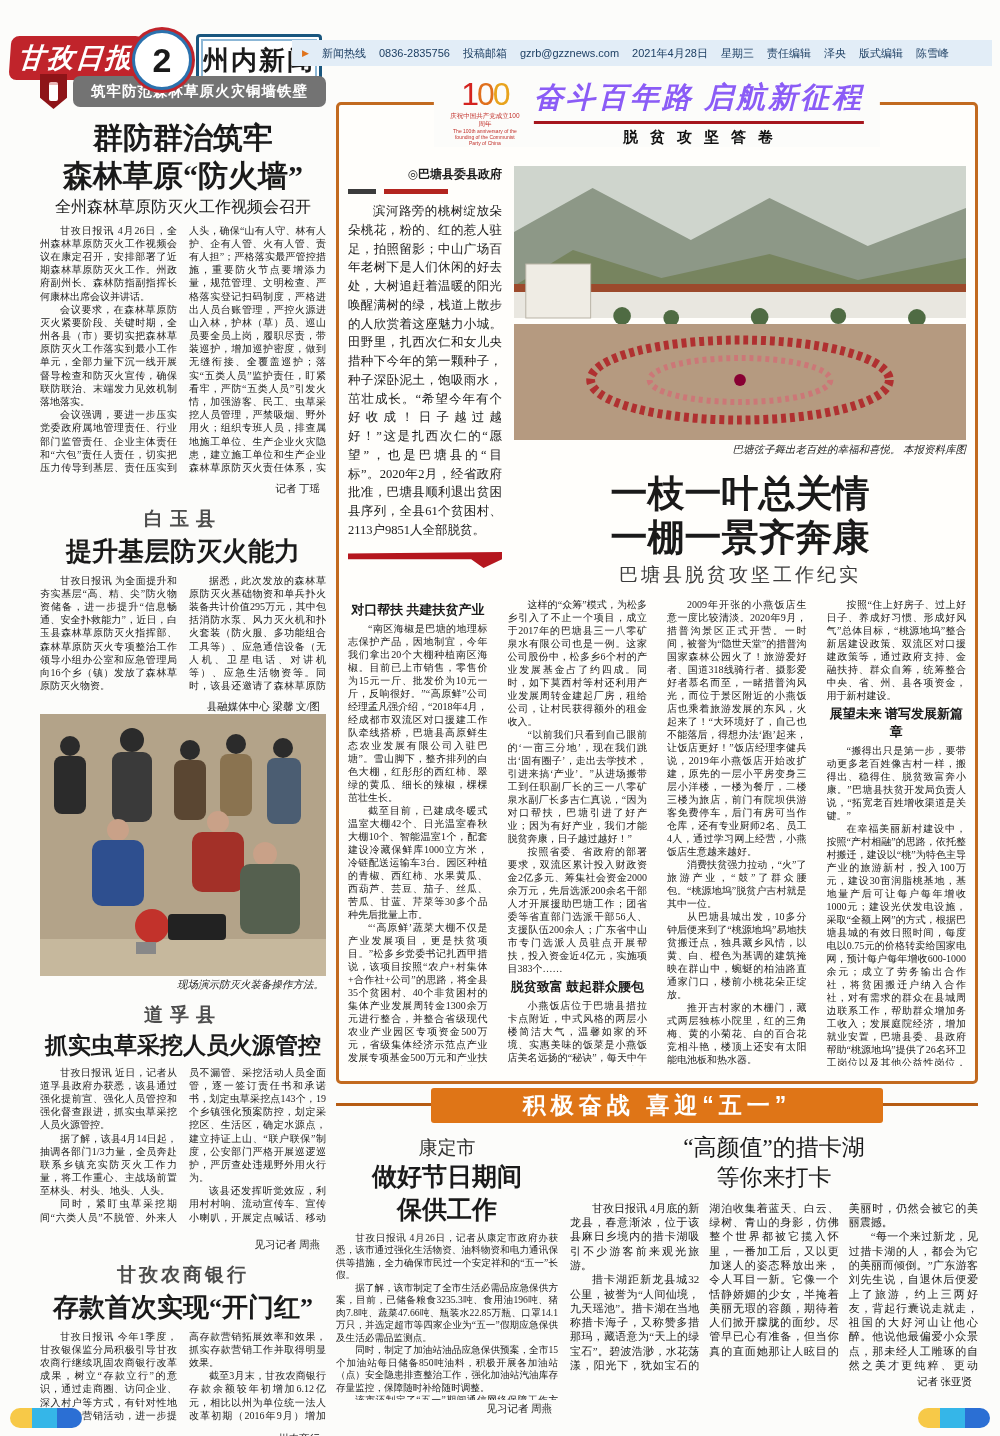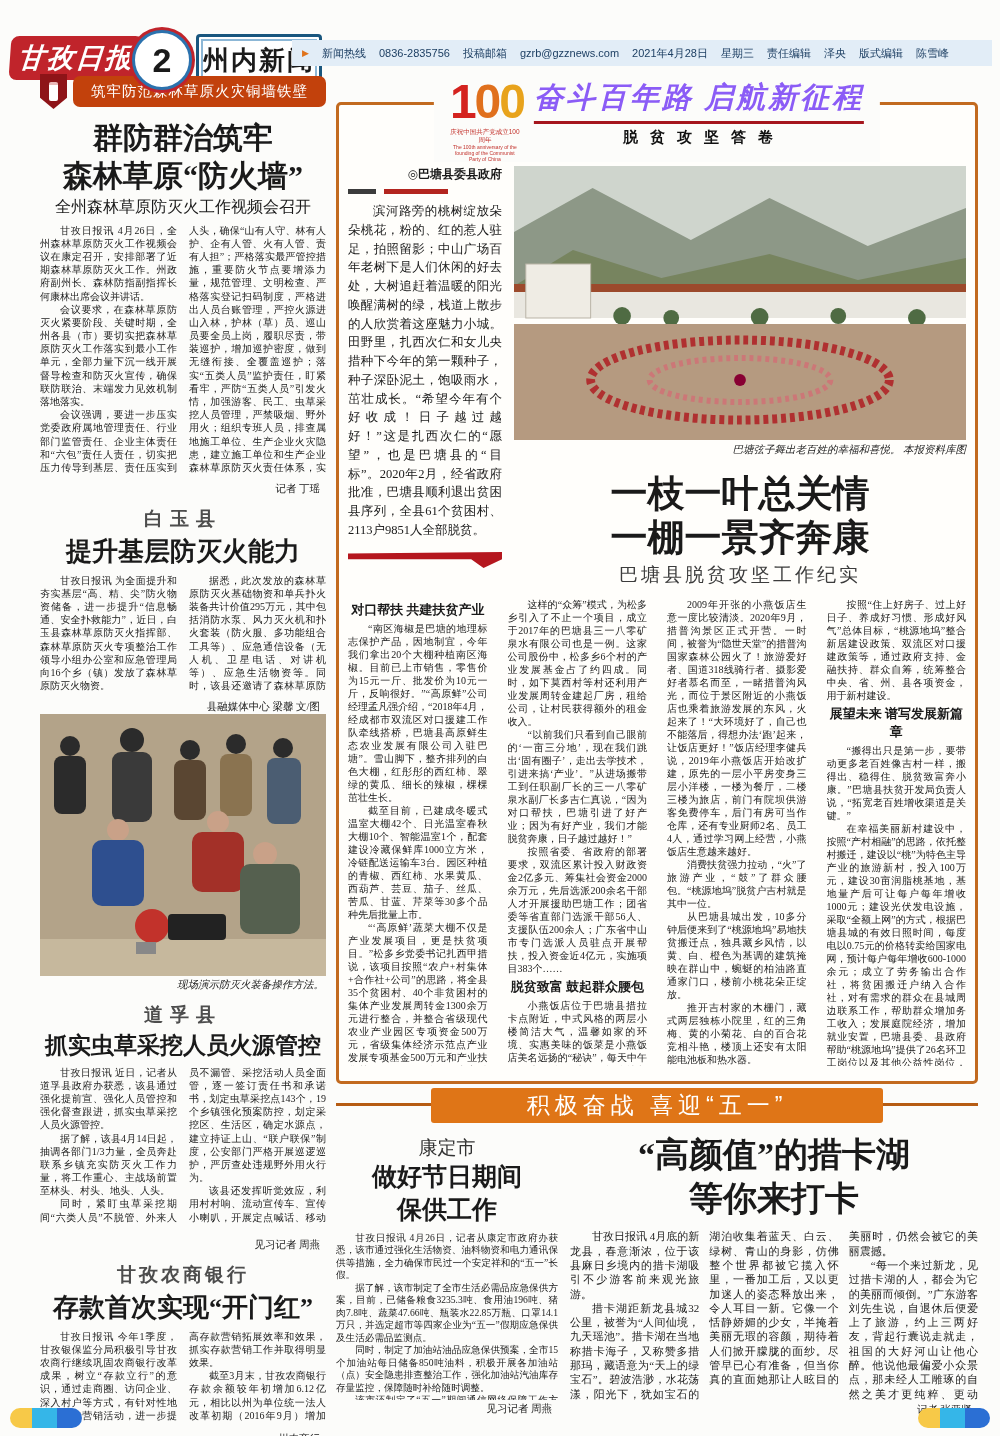--- a/index.html
+++ b/index.html
@@ -21,40 +21,40 @@
   .mh-info{left:292px;top:40px;width:700px;height:26px;background:#e2edf7;display:flex;align-items:center;
            gap:13px;padding:0 10px;font-size:11px;color:#1d3f63;box-sizing:border-box;white-space:nowrap;overflow:hidden;}
   .mh-arrow{color:#e0731c;font-size:9px;}
 
   
   .leftcol{left:40px;top:74px;width:286px;}
   .kicker{display:flex;align-items:center;gap:6px;}
   .shield{width:27px;height:35px;background:#8e1418;clip-path:polygon(0 0,100% 0,100% 68%,50% 100%,0 68%);
           display:flex;align-items:center;justify-content:center;flex:none;}
   .ext{width:9px;height:16px;background:#fff;border-radius:2px;border-top:3px solid #e9b8b8;}
-  .kbadge{flex:1;background:#c2410c;color:#fff;font-weight:normal;font-size:14.5px;letter-spacing:1px;
+  .kbadge{flex:1;background:#737373;color:#fff;font-weight:bold;font-size:14.5px;letter-spacing:1px;
           padding:6px 6px;border-radius:7px;text-align:center;}
   .t1{font-size:30px;text-align:center;line-height:1.26;margin:10px 0 2px;font-weight:700;}
   .sub1{text-align:center;font-size:16px;margin:0 0 6px;}
   .body2c{column-count:2;column-gap:12px;font-size:10px;line-height:1.32;text-align:justify;overflow:hidden;}
   .body2c p,.fcol p,.kd-body p,.ck-body p{margin:0;text-indent:2em;}
   .byline{text-align:right;font-size:10.5px;margin:2px 6px 0;}
   .region{text-align:center;font-size:19px;color:#4d4d4d;letter-spacing:7px;margin:10px 0 0;font-weight:600;}
   .t2{font-size:26px;text-align:center;margin:2px 0 5px;font-weight:700;}
   .t2s{font-size:23px;}
   .ph{width:100%;display:block;}
   .cap{font-size:10.5px;text-align:right;margin:2px 2px 0;font-style:italic;}
 
   
   .feature{left:336px;top:78px;width:642px;height:1006px;}
   .fbox{position:absolute;left:0;top:24px;right:0;bottom:0;border:3px solid #c26a1f;border-radius:5px;background:#fffefb;}
   .fbanner{position:absolute;left:50%;transform:translateX(-50%);top:0;display:flex;align-items:flex-start;
            gap:14px;background:#fcfcfa;padding:0 16px;z-index:3;}
   .l100{width:70px;text-align:center;flex:none;}
-  .l100-num{font-weight:700;font-size:48px;line-height:1;letter-spacing:-2px;}
+  .l100-num{font-weight:400;font-size:32px;line-height:1;letter-spacing:-2px;}
   .l100-num .n1{color:#d4231f;} .l100-num .n2{color:#e0701d;} .l100-num .n3{color:#e8a31c;}
   .l100-cap{font-size:6.5px;color:#c2302a;line-height:1.25;margin-top:2px;}
   .l100-cap-en{font-size:5px;color:#c2302a;line-height:1.2;}
   .callig{text-align:center;}
   .c1{font-size:29px;font-weight:700;font-style:italic;color:#8b5cf6;letter-spacing:3px;white-space:nowrap;}
   .cline{height:3px;background:#a5161d;margin:3px 0 4px;}
   .c2{font-size:15px;letter-spacing:12px;color:#111;font-weight:600;text-indent:10px;}
   .finner{position:absolute;left:12px;right:12px;top:88px;}
   .frow{display:flex;gap:12px;}
   .fintro{width:154px;flex:none;display:flex;flex-direction:column;height:402px;}
@@ -70,29 +70,29 @@
   .fsub{text-align:center;font-size:19px;color:#3c3c3c;letter-spacing:3px;margin-top:3px;}
   .fcols{display:flex;gap:20px;margin-top:10px;height:468px;}
   .fcol{flex:1;min-width:0;overflow:hidden;}
   .fcol p{font-size:10px;line-height:1.3;text-align:justify;}
   .fh{font-size:13px;font-weight:700;text-align:center;margin:3px 0;}
 
   
   .bottom{left:336px;top:1088px;width:642px;height:322px;}
   .bline{position:absolute;left:0;right:0;top:15px;height:3px;background:#b65c13;}
   .bbanner{position:relative;margin:0 auto;width:452px;height:35px;background:#df7517;color:#fff;
-           display:flex;align-items:center;justify-content:center;font-size:23px;font-weight:400;
+           display:flex;align-items:center;justify-content:center;font-size:23px;font-weight:700;
            letter-spacing:5px;border-radius:3px;z-index:2;}
   .brow{display:flex;gap:12px;margin-top:10px;}
   .kd{width:222px;flex:none;}
   .kd-region{text-align:center;font-size:19px;color:#333;margin:2px 0 0;}
   .kd-title{text-align:center;font-size:25px;font-weight:700;line-height:1.3;}
   .kd-body{font-size:9.6px;line-height:1.3;text-align:justify;height:168px;overflow:hidden;margin-top:6px;}
   .ck{flex:1;min-width:0;}
-  .ck-title{text-align:center;font-size:34px;font-weight:700;line-height:1.3;}
+  .ck-title{text-align:center;font-size:23px;font-weight:400;line-height:1.3;}
   .ck-body{column-count:3;column-gap:10px;font-size:11px;line-height:1.3;text-align:justify;
            height:172px;overflow:hidden;margin-top:8px;}
 
   
   .flogo{position:absolute;bottom:8px;width:72px;height:20px;border-radius:10px;
          background:linear-gradient(90deg,#f7c948 0 30%,#35b6e8 30% 65%,#2b6fd4 65% 100%);}
   .flogo.l{left:10px;} .flogo.r{right:10px;}
 </style>
 </head>
 <body>

